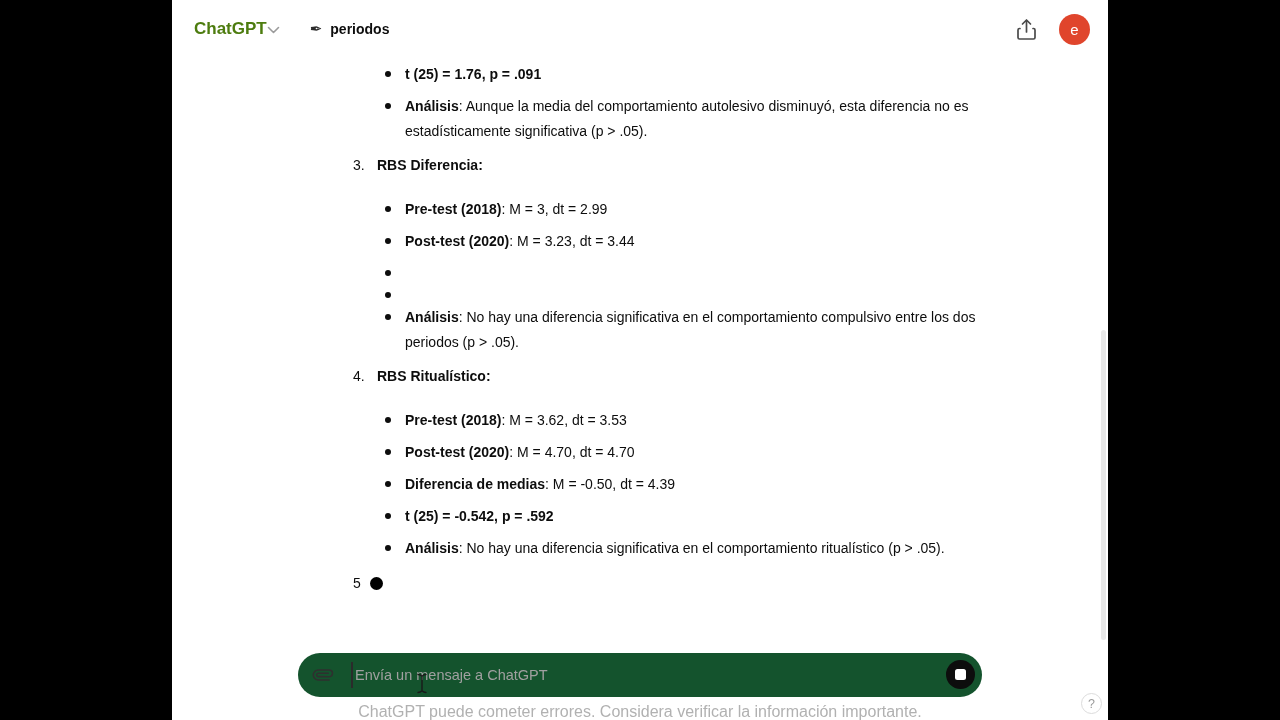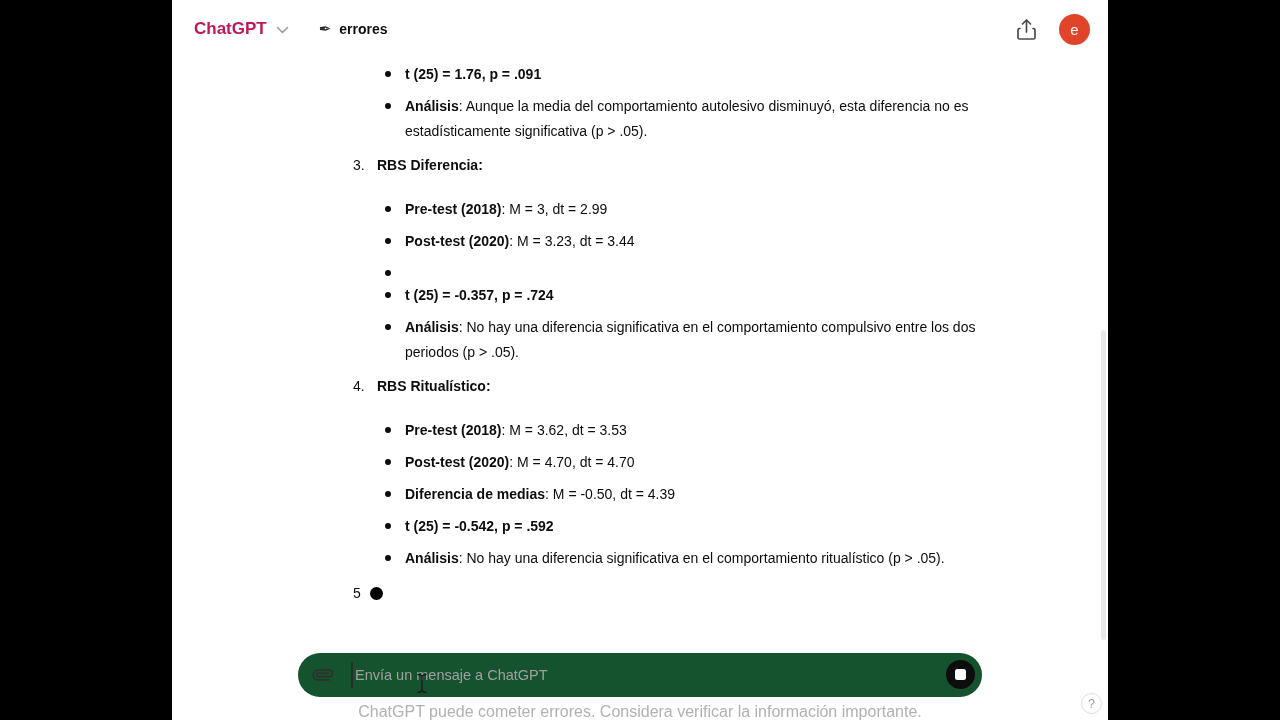--- a/index.html
+++ b/index.html
@@ -22,22 +22,22 @@
   }
   
   .header {
     position: relative;
     display: flex; align-items: center;
     height: 58px;
     padding: 0 18px 0 22px;
     background: #fff;
   }
   .model-switcher {
-    display: flex; align-items: center; gap: 9px;
-    color: #be185d; font-size: 17px; font-weight: 600;
+    display: flex; align-items: center; gap: 0;
+    color: #4d7c0f; font-size: 17px; font-weight: 600;
     cursor: pointer;
   }
   .chevron-icon { display: inline-flex; margin-top: 2px; }
   .gpt-badge {
     display: flex; align-items: center; gap: 8px;
     margin-left: 30px;
     font-size: 14px; font-weight: 700; color: #0d0d0d;
     cursor: pointer;
   }
   .pen-icon {
@@ -143,21 +143,21 @@
     <div class="model-switcher">
       <span>ChatGPT</span>
       <span class="chevron-icon">
         <svg width="13" height="8" viewBox="0 0 13 8">
             <path d="M1.5 1.5 L6.5 6.5 L11.5 1.5" fill="none" stroke="#9b9b9b" stroke-width="1.6" stroke-linecap="round" stroke-linejoin="round"></path>
           </svg>
       </span>
     </div>
     <div class="gpt-badge">
       <span class="pen-icon">✒</span>
-      <span>errores</span>
+      <span>periodos</span>
     </div>
     <div class="header-right">
       <button class="share-btn">
         <svg width="21" height="23" viewBox="0 0 21 23">
           <path d="M10.5 2.5 V14" fill="none" stroke="#4a4a4a" stroke-width="1.7" stroke-linecap="round"></path>
           <path d="M6.5 6 L10.5 2 L14.5 6" fill="none" stroke="#4a4a4a" stroke-width="1.7" stroke-linecap="round" stroke-linejoin="round"></path>
           <path d="M4 10.5 H3.5 A1.5 1.5 0 0 0 2 12 V19.5 A1.5 1.5 0 0 0 3.5 21 H17.5 A1.5 1.5 0 0 0 19 19.5 V12 A1.5 1.5 0 0 0 17.5 10.5 H17" fill="none" stroke="#4a4a4a" stroke-width="1.7" stroke-linecap="round"></path>
         </svg>
       </button>
       <div class="avatar" style="background:#E0452C;">e</div>
@@ -186,21 +186,20 @@
           </div>
           <div class="b-row">
             <span class="b-dot"></span>
             <span class="b-text"><b>Post-test (2020)</b>: M = 3.23, dt = 3.44</span>
           </div>
           <div class="b-row">
             <span class="b-dot"></span>
           </div>
           <div class="b-row">
             <span class="b-dot"></span>
-            <span class="b-text"><b>t (25) = -0.357, p = .724</b></span>
           </div>
           <div class="b-row">
             <span class="b-dot"></span>
             <span class="b-text"><b>Análisis</b>: No hay una diferencia significativa en el comportamiento compulsivo entre los dos
 periodos (p &gt; .05).</span>
           </div>
           <div class="num-row">
             <span class="num">4.</span>
             <span class="num-title">RBS Ritualístico:</span>
           </div>

